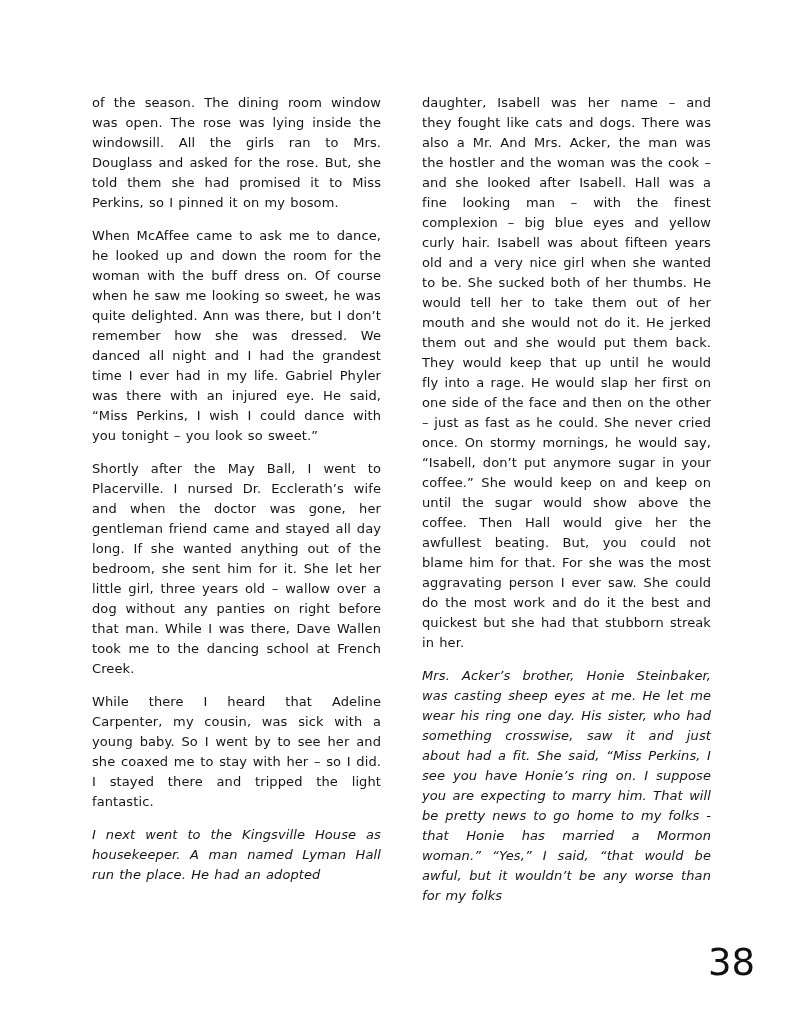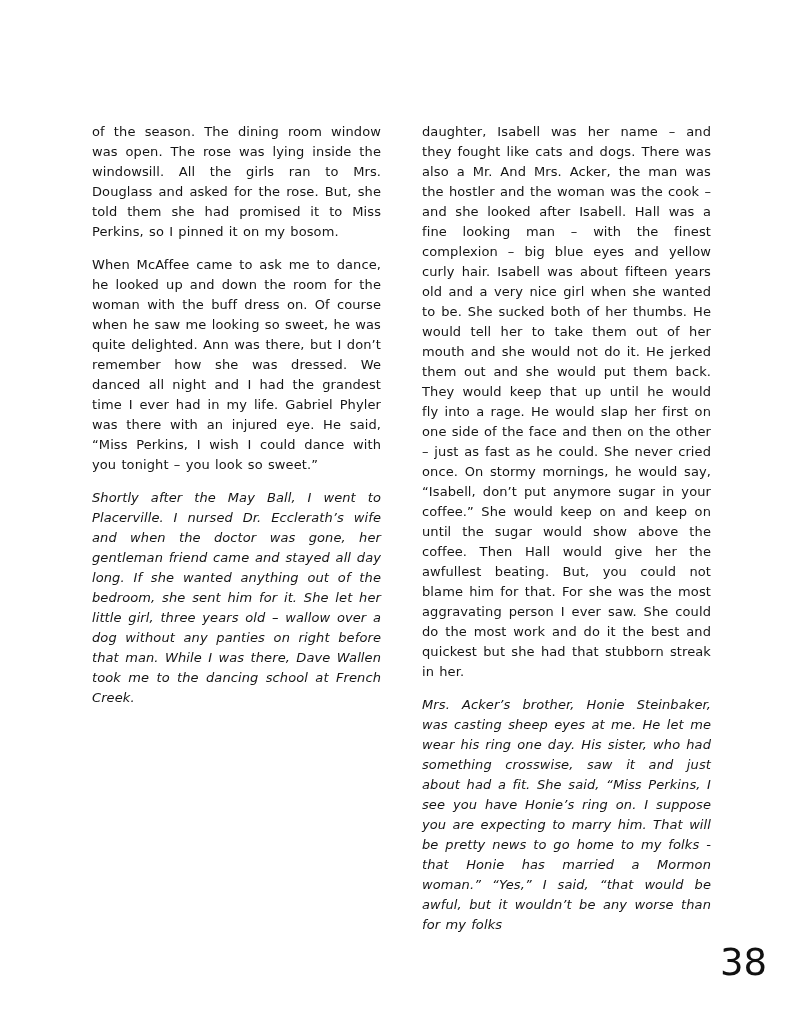--- a/index.html
+++ b/index.html
@@ -19,52 +19,53 @@
   }
   .columns {
     position: absolute;
     top: 93px;
     left: 92px;
     display: flex;
     gap: 41px;
   }
   .column {
     width: 289px;
-    margin-top: 29px;
   }
   .column p {
     margin: 0 0 13px 0;
     font-size: 13px;
     line-height: 20px;
     text-align: justify;
     letter-spacing: 0.1px;
     word-spacing: 1px;
   }
   .column p:last-child {
     margin-bottom: 0;
     font-style: italic;
   }
   .page-number {
     position: absolute;
-    right: 24px;
+    right: 36px;
     bottom: 42px;
     font-size: 37px;
     line-height: 1;
     color: #111111;
   }
 </style>
 </head>
 <body>
 
 <div class="page">
   <div class="columns">
     <div class="column">
         <p>of the season.  The dining room window was open.  The rose was lying inside the windowsill.  All the girls ran to Mrs. Douglass and asked for the rose.  But, she told them she had promised it to Miss Perkins, so I pinned it on my bosom.</p>
         <p>When McAffee came to ask me to dance, he looked up and down the room for the woman with the buff dress on.  Of course when he saw me looking so sweet, he was quite delighted. Ann was there, but I don’t remember how she was dressed.  We danced all night and I had the grandest time I ever had in my life.  Gabriel Phyler was there with an injured eye.  He said, “Miss Perkins, I wish I could dance with you tonight – you look so sweet.”</p>
         <p>Shortly after the May Ball, I went to Placerville.  I nursed Dr. Ecclerath’s wife and when the doctor was gone, her gentleman friend came and stayed all day long.  If she wanted anything out of the bedroom, she sent him for it.  She let her little girl, three years old – wallow over a dog without any panties on right before that man.  While I was there, Dave Wallen took me to the dancing school at French Creek.</p>
+        <p>While there I heard that Adeline Carpenter, my cousin, was sick with a young baby.  So I went by to see her and she coaxed me to stay with her – so I did.  I stayed there and tripped the light fantastic.</p>
+        <p>I next went to the Kingsville House as housekeeper.  A man named Lyman Hall run the place.  He had an adopted</p>
       </div>
     <div class="column">
         <p>daughter, Isabell was her name – and they fought like cats and dogs.  There was also a Mr. And Mrs. Acker, the man was the hostler and the woman was the cook – and she looked after Isabell.  Hall was a fine looking man – with the finest complexion – big blue eyes and yellow curly hair.  Isabell was about fifteen years old and a very nice girl when she wanted to be.  She sucked both of her thumbs. He would tell her to take them out of her mouth and she would not do it.  He jerked them out and she would put them back.  They would keep that up until he would fly into a rage.  He would slap her first on one side of the face and then on the other – just as fast as he could.  She never cried once.  On stormy mornings, he would say, “Isabell, don’t put anymore sugar in your coffee.” She would keep on and keep on until the sugar would show above the coffee. Then Hall would give her the awfullest beating.  But, you could not blame him for that. For she was the most aggravating person I ever saw.  She could do the most work and do it the best and quickest but she had that stubborn streak in her.</p>
         <p>Mrs. Acker’s brother, Honie Steinbaker, was casting sheep eyes at me.  He let me wear his ring one day.  His sister, who had something crosswise, saw it and just about had a fit.  She said, “Miss Perkins, I see you have Honie’s ring on. I suppose you are expecting to marry him.  That will be pretty news to go home to my folks - that Honie has married a Mormon woman.”  “Yes,” I said, “that would be awful, but it wouldn’t be any worse than for my folks</p>
       </div>
   </div>
   <div class="page-number">38</div>
 </div>
 
 </body></html>

